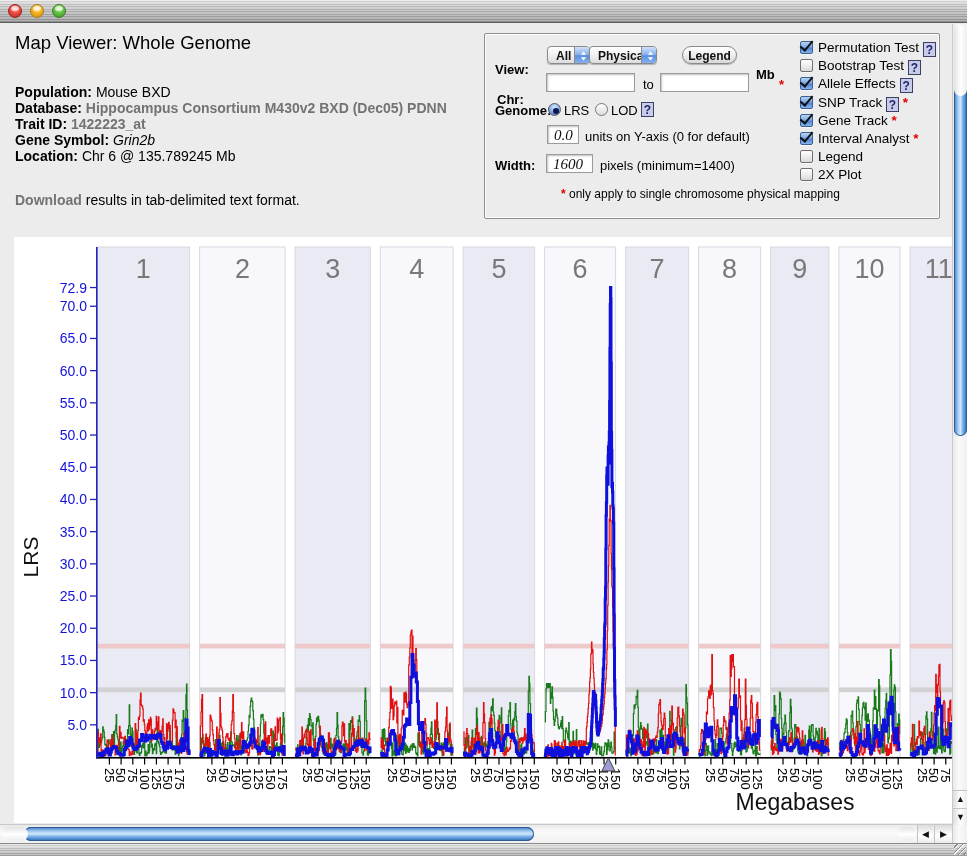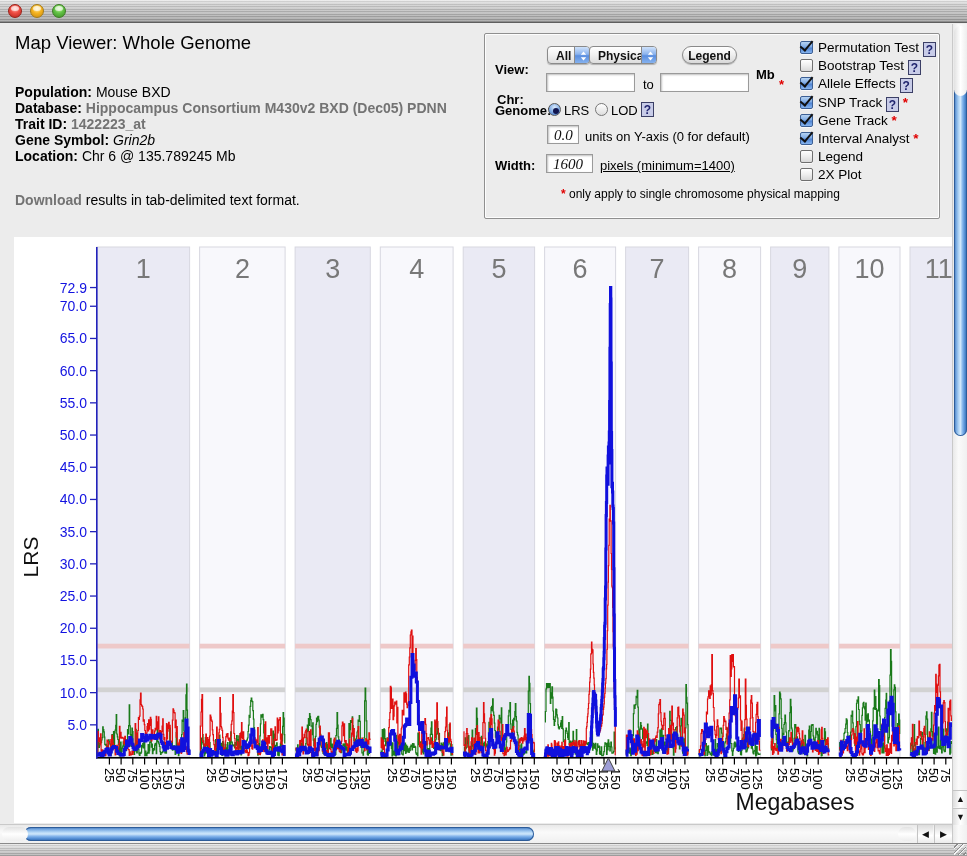--- a/index.html
+++ b/index.html
@@ -149,21 +149,21 @@
 
   <span class="tin" style="left:62px; top:91px; width:32px;">
       <i>0.0</i>
     </span>
   <span style="position:absolute; left:100px; top:95px;">units on Y-axis (0 for default)</span>
 
   <span class="flabel" style="left:10px; top:124px;">Width:</span>
   <span class="tin" style="left:61px; top:120px; width:47px;">
       <i>1600</i>
     </span>
-  <span style="position:absolute; left:115px; top:124px;text-decoration:underline;">pixels (minimum=1400)</span>
+  <span style="position:absolute; left:115px; top:124px;">pixels (minimum=1400)</span>
 
   <span style="position:absolute; left:76px; top:153px; font-size:12px;"><span class="red">*</span> only apply to single chromosome physical mapping</span>
 </div>
 
 <div id="checks">
   <div class="crow"><span class="cb on"></span>Permutation Test <span class="q">?</span></div>
   <div class="crow"><span class="cb"></span>Bootstrap Test <span class="q">?</span></div>
   <div class="crow"><span class="cb on"></span>Allele Effects <span class="q">?</span></div>
   <div class="crow"><span class="cb on"></span>SNP Track <span class="q">?</span> <span class="red">*</span></div>
   <div class="crow"><span class="cb on"></span>Gene Track <span class="red">*</span></div>

